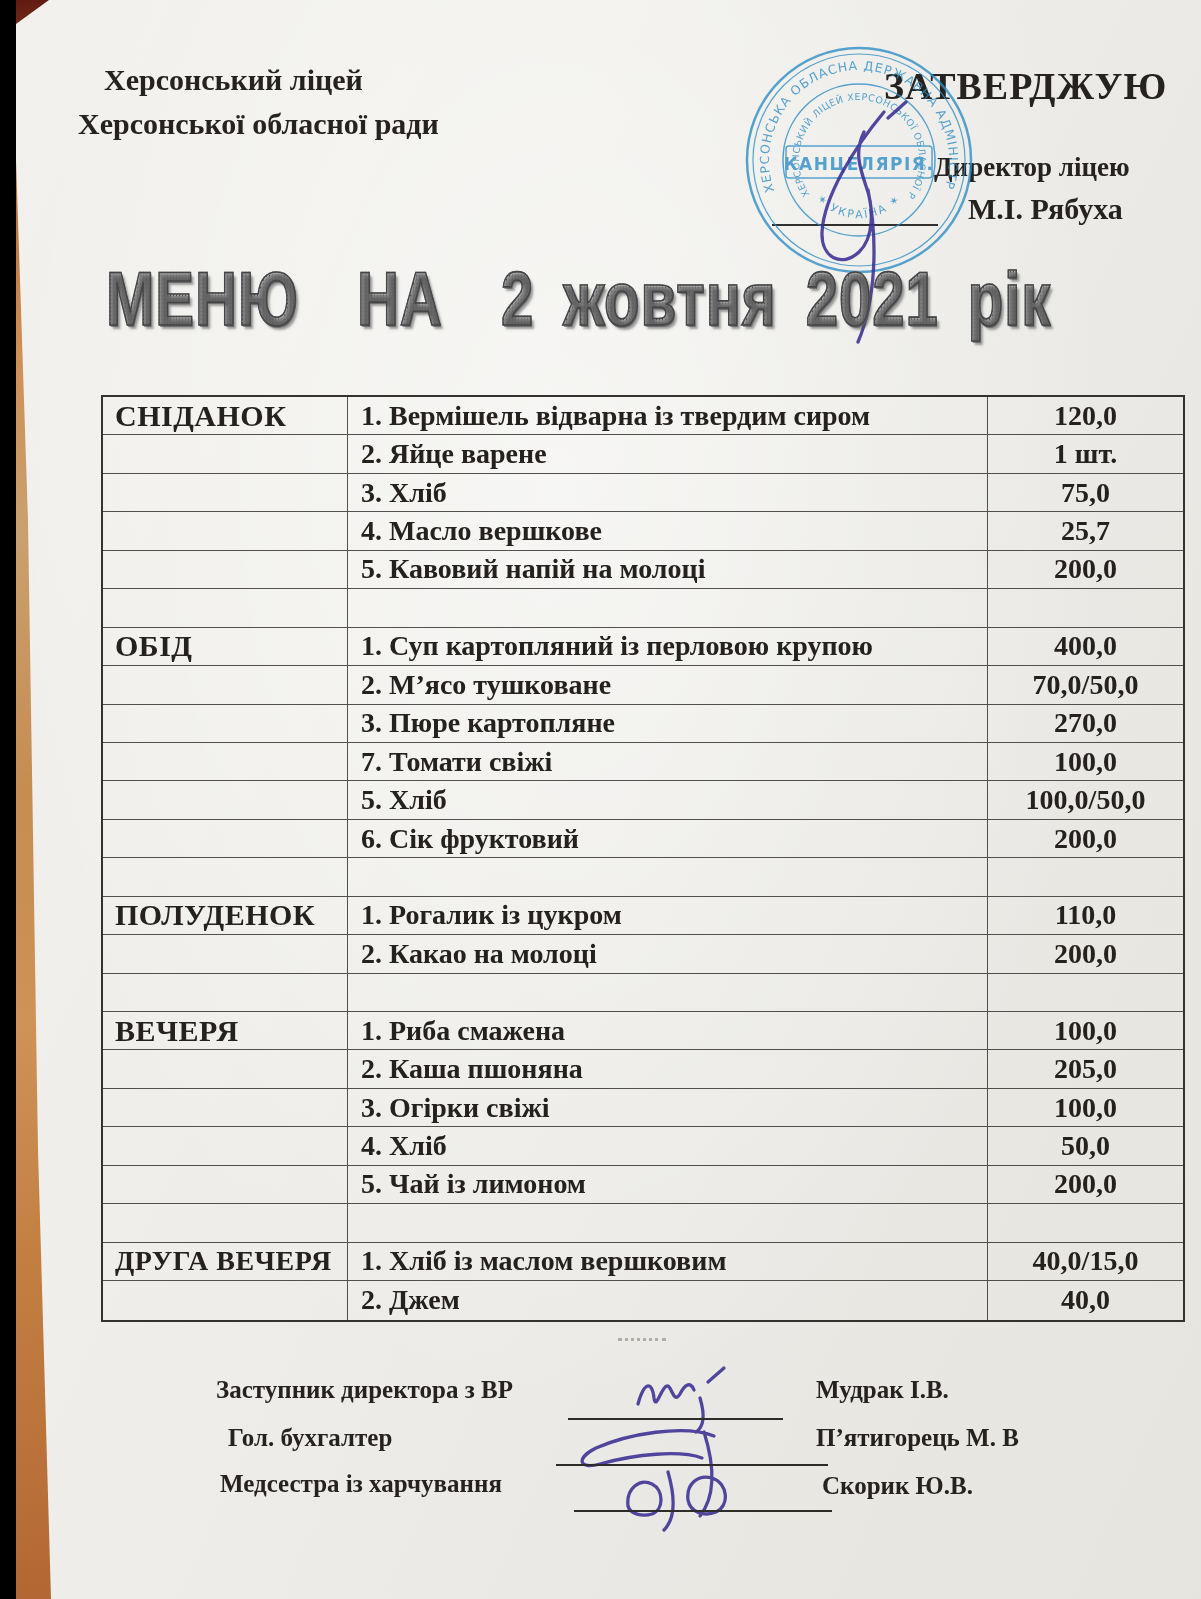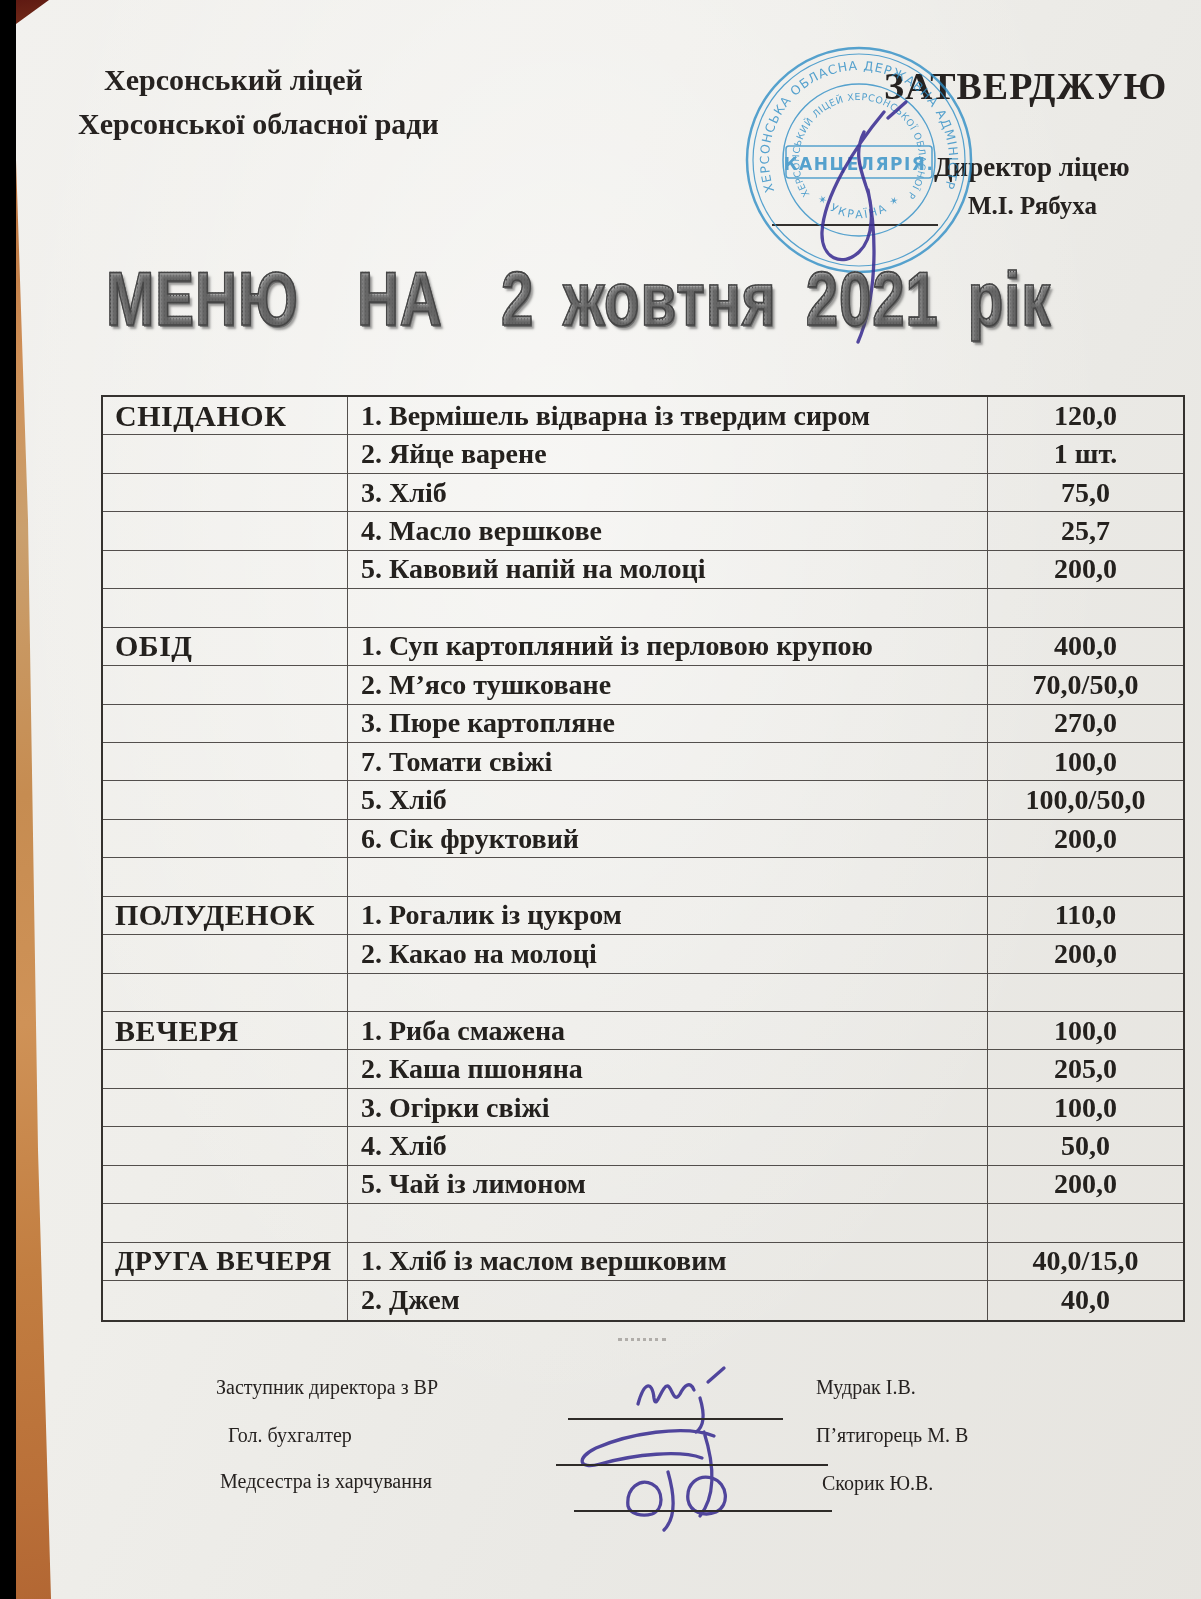--- a/index.html
+++ b/index.html
@@ -14,21 +14,21 @@
     position:absolute;inset:0;
     background:
       radial-gradient(ellipse at 45% 30%, rgba(255,255,255,.5), rgba(255,255,255,0) 60%),
       linear-gradient(115deg,#f2f1ee 0%,#efeeea 35%,#eae9e5 65%,#e6e4df 100%);
     clip-path:polygon(33px 0, 100% 0, 100% 42px, 1196px 700px, 1191px 100%, 35px 100%, 22px 1150px, 12px 520px, 0 160px, 0 24px);
   }
   .org{position:absolute;left:62px;top:58px;font-weight:bold;font-size:30px;color:#262220;line-height:1.45}
   .org .l1{padding-left:26px}
   .approve-title{position:absolute;left:868px;top:64px;font-weight:bold;font-size:38px;letter-spacing:1px;color:#262220}
   .approve-role{position:absolute;left:918px;top:152px;font-weight:bold;font-size:27px;color:#262220}
-  .approve-name{position:absolute;left:952px;top:192px;font-weight:bold;font-size:25px;color:#262220}
+  .approve-name{position:absolute;left:952px;top:192px;font-weight:bold;font-size:30px;color:#262220}
   .dir-sig-line{position:absolute;left:756px;top:224px;width:166px;border-top:2px solid #33302d}
   .menu-title{position:absolute;left:90px;top:254px;width:1020px;text-align:left;white-space:pre}
   .menu-title span{
     display:inline-block;
     font-family:"Liberation Sans","DejaVu Sans",sans-serif;
     font-weight:bold;font-size:58px;word-spacing:12px;letter-spacing:1px;
     color:#6f6f6f;
     background-image:radial-gradient(circle,#4c4c4c 28%,rgba(155,155,155,.9) 30%);
     background-size:3px 3px;
     -webkit-background-clip:text;background-clip:text;
@@ -50,21 +50,21 @@
   }
   .cell:nth-child(3n){border-right:none}
   .cell:nth-last-child(-n+3){border-bottom:none}
   .c-meal{padding-left:12px;font-size:30px;letter-spacing:.5px}
   .c-meal.small{font-size:28px}
   .c-dish{padding-left:13px;font-size:28px}
   .c-qty{justify-content:center;font-size:28px}
   .stamp{position:absolute;left:724px;top:42px;color:var(--stamp-ink,#2f8ec6);opacity:.8}
   .stamp text{font-family:"DejaVu Sans","Liberation Sans",sans-serif}
   .ink{position:absolute;inset:0;pointer-events:none;color:var(--pen-ink,#3b2f93)}
-  .frole,.fname{position:absolute;font-weight:normal;font-size:20px;color:#262220;white-space:nowrap}
+  .frole,.fname{position:absolute;font-weight:bold;font-size:25px;color:#262220;white-space:nowrap}
   .frole.f1{left:200px;top:1376px}
   .frole.f2{left:212px;top:1424px}
   .frole.f3{left:204px;top:1470px}
   .fname.f1{left:800px;top:1376px}
   .fname.f2{left:800px;top:1424px}
   .fname.f3{left:806px;top:1472px}
   .fline{position:absolute;border-top:2px solid #2e2b28}
   .fline.f1{left:552px;top:1418px;width:215px}
   .fline.f2{left:540px;top:1464px;width:272px}
   .fline.f3{left:558px;top:1510px;width:258px}

